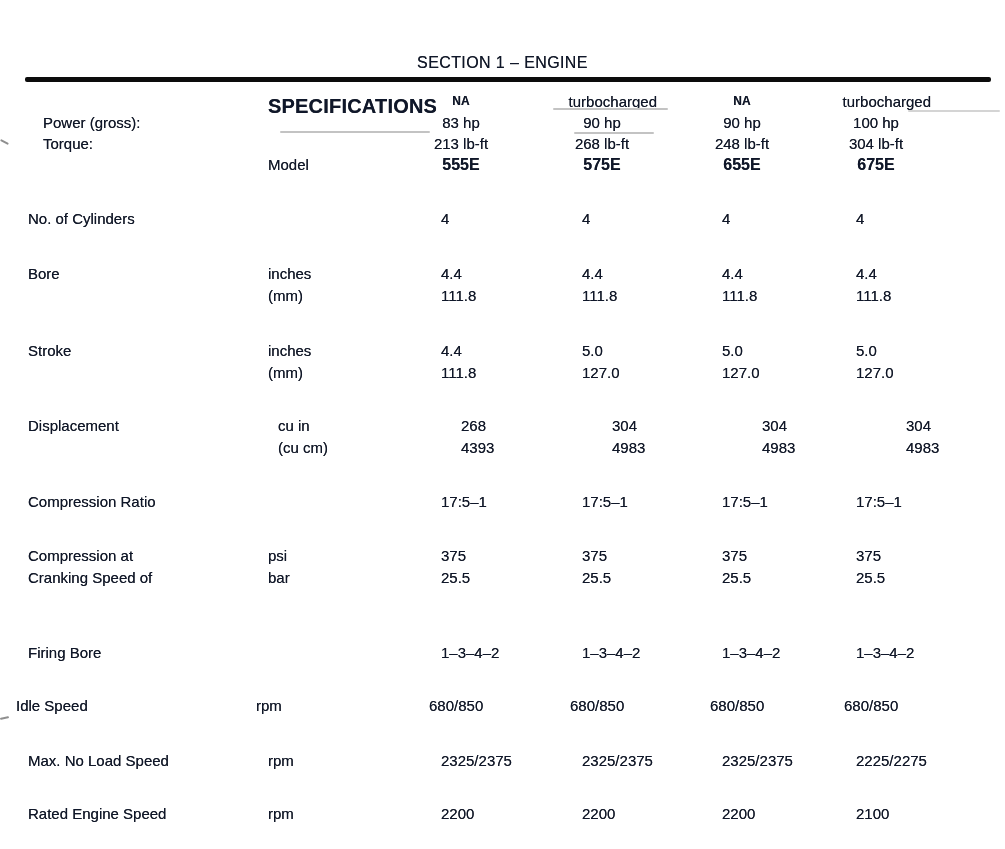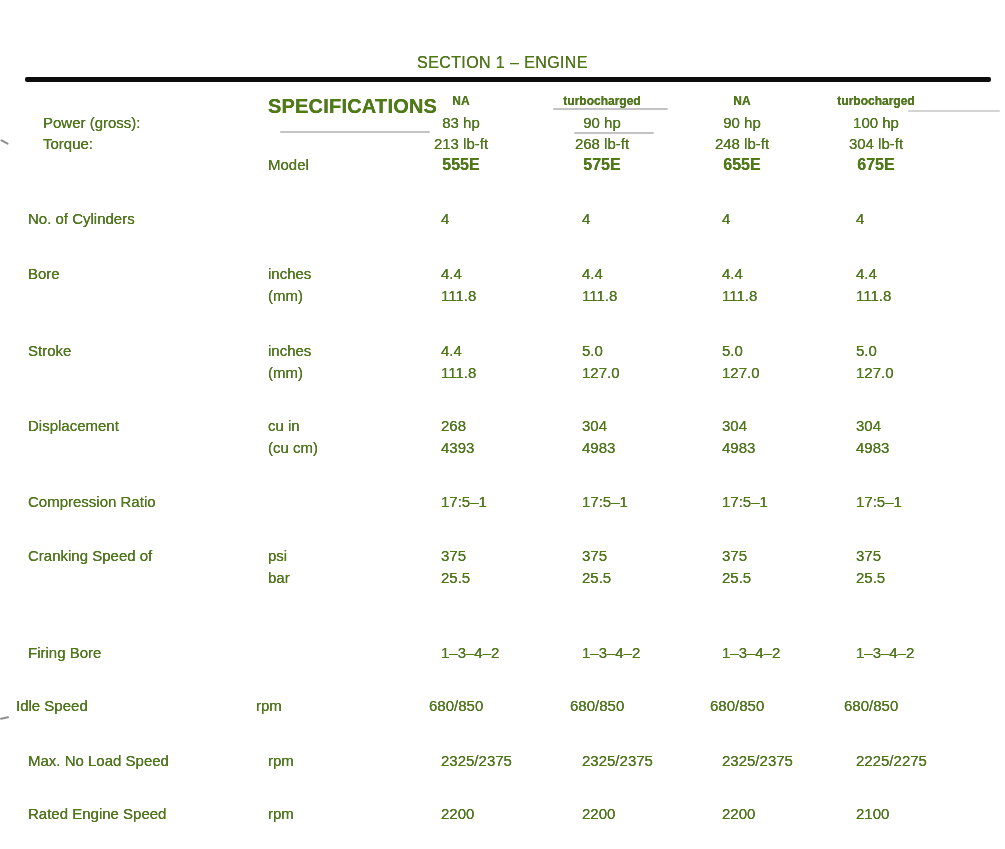--- a/index.html
+++ b/index.html
@@ -1,21 +1,21 @@
 <!DOCTYPE html>
 <html><head>
 <meta charset="utf-8">
 <style>
   html,body{margin:0;padding:0;background:#ffffff;}
   .page{
     position:relative;
     width:1005px;height:849px;
     background:#ffffff;
     font-family:"Liberation Sans","DejaVu Sans",sans-serif;
-    color:#4d7c0f;
+    color:#0f172a;
     font-size:15px;
     overflow:hidden;
     text-shadow:0 0 .5px rgba(10,10,10,.75);
   }
   .section-title{
     position:absolute;top:52px;left:0;width:100%;
     text-align:center;font-size:16px;letter-spacing:.4px;line-height:22px;
   }
   .rule{
     position:absolute;top:77px;left:25px;width:966px;height:5px;
@@ -34,21 +34,21 @@
     font-size:20px;font-weight:bold;letter-spacing:.2px;white-space:nowrap;
   }
   .model-label{position:absolute;top:63px;left:0;line-height:21px;}
   .unit-head{line-height:21px;}
   .unit-head .hline{height:21px;padding-left:15px;white-space:nowrap;}
   .hstack{
     width:110px;margin-left:-35px;text-align:center;line-height:21px;
   }
   .hstack .hline{height:21px;white-space:nowrap;}
   .hline.aspiration{font-weight:bold;font-size:12px;}
-  .hline.aspiration.turbo{font-weight:bold;font-size:12px;}
+  .hline.aspiration.turbo{font-weight:normal;font-size:15px;text-align:right;}
   .hline.model{font-weight:bold;font-size:16px;}
   .row{line-height:22px;}
   .row .ln{height:22px;white-space:nowrap;}
   .artifact{position:absolute;}
   .u-line{background:#c3c3c3;height:2px;border-radius:1px;}
   .edge-tick{background:#8f8f8f;height:2px;width:9px;border-radius:1px;}
 </style>
 </head>
 <body>
 
@@ -165,21 +165,21 @@
         </div>
         <div class="cell">
           <div class="ln">5.0</div>
           <div class="ln">127.0</div>
         </div>
         <div class="cell">
           <div class="ln">5.0</div>
           <div class="ln">127.0</div>
         </div>
       </div>
-      <div class="grid row" style="top: 415px;">
+      <div class="grid row" style="top: 415px; gap: 10px;">
         <div class="cell">
           <div class="ln">Displacement</div>
         </div>
         <div class="cell">
           <div class="ln">cu in</div>
           <div class="ln">(cu cm)</div>
         </div>
         <div class="cell">
           <div class="ln">268</div>
           <div class="ln">4393</div>
@@ -210,20 +210,21 @@
         </div>
         <div class="cell">
           <div class="ln">17:5–1</div>
         </div>
         <div class="cell">
           <div class="ln">17:5–1</div>
         </div>
       </div>
       <div class="grid row" style="top: 545px;">
         <div class="cell">
+          <div class="ln">Compression at</div>
           <div class="ln">Cranking Speed of</div>
         </div>
         <div class="cell">
           <div class="ln">psi</div>
           <div class="ln">bar</div>
         </div>
         <div class="cell">
           <div class="ln">375</div>
           <div class="ln">25.5</div>
         </div>

